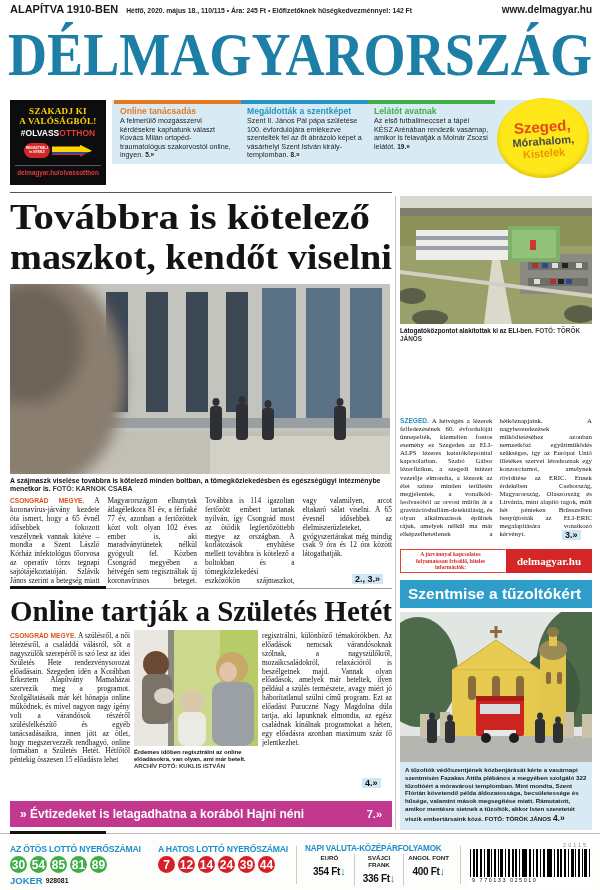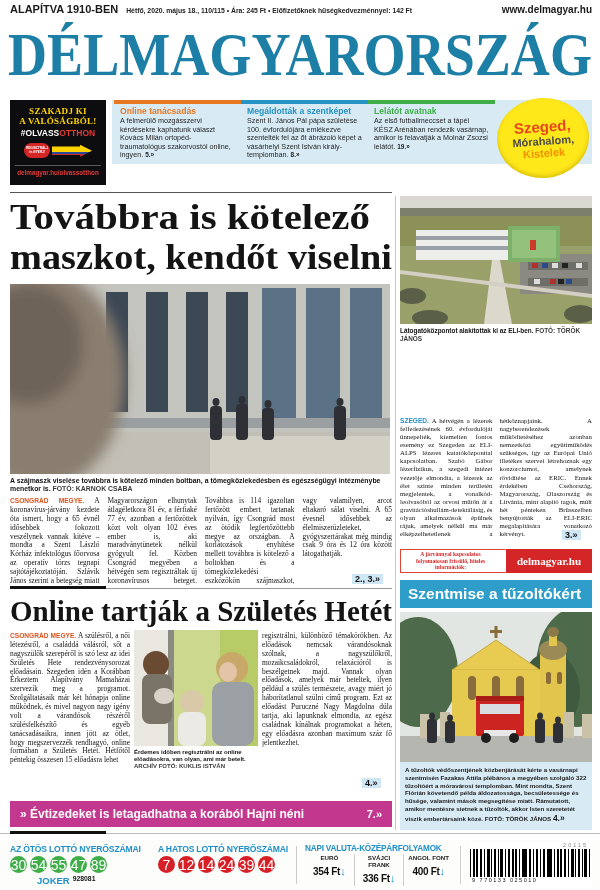--- a/index.html
+++ b/index.html
@@ -100,25 +100,25 @@
   .pr-birth { top:778px; left:362px; }
   
   .strip { position:absolute; top:801px; left:10px; width:382px; height:26px; background:#c2388f;
            color:#fff; display:flex; align-items:center; padding:0 10px; }
   .strip .txt { font-weight:900; font-size:12px; flex:1; }
   .strip .pg { font-weight:900; font-size:11px; }
   
   .bottom { position:absolute; top:840px; left:0; width:600px; height:50px; background:#fdfdfb; }
   .lotto-title { color:#1e8fc9; font-weight:900; font-size:8.6px; letter-spacing:-.2px; }
   .balls { display:flex; gap:3px; margin-top:2px; }
-  .ball { width:17px; height:17px; border-radius:50%; color:#fff; font-weight:400; font-size:14px;
+  .ball { width:17px; height:17px; border-radius:50%; color:#fff; font-weight:700; font-size:12px;
           display:flex; align-items:center; justify-content:center; }
   .ball.g { background:#3fae49; } .ball.r { background:#d61f26; }
   .lotto5 { position:absolute; left:10px; top:4px; }
-  .joker-row { margin-top:2px; display:flex; align-items:flex-start; gap:3px;margin-left:27px; }
+  .joker-row { margin-top:2px; display:flex; align-items:center; gap:3px; }
   .joker-label { color:#1e8fc9; font-weight:900; font-size:9.5px; }
   .joker-num { font-weight:bold; font-size:6.8px; color:#111; }
   .lotto6 { position:absolute; left:158px; top:4px; }
   .bv1 { position:absolute; left:296px; top:6px; width:1px; height:38px; background:#ccc; }
   .bv2 { position:absolute; left:460px; top:6px; width:1px; height:38px; background:#ccc; }
   .valuta { position:absolute; left:305px; top:4px; width:148px; }
   .valuta-title { color:#1e8fc9; font-weight:900; font-size:8.2px; letter-spacing:-.2px; }
   .valuta-row { display:flex; margin-top:1px; }
   .valuta-item { flex:1; text-align:center; padding:0 2px; }
   .valuta-item + .valuta-item { border-left:1px solid #ccc; }
@@ -406,22 +406,22 @@
 
   <div class="sep-2"></div>
   <div class="sep-2b"></div>
 
   <div class="bottom">
     <div class="lotto5">
       <div class="lotto-title">AZ ÖTÖS LOTTÓ NYERŐSZÁMAI</div>
       <div class="balls">
         <span class="ball g">30</span>
         <span class="ball g">54</span>
-        <span class="ball g">55</span>
-        <span class="ball g">47</span>
+        <span class="ball g">85</span>
+        <span class="ball g">81</span>
         <span class="ball g">89</span>
       </div>
       <div class="joker-row">
         <span class="joker-label">JOKER</span>
         <span class="joker-num">928081</span>
       </div>
     </div>
     <div class="lotto6">
       <div class="lotto-title">A HATOS LOTTÓ NYERŐSZÁMAI</div>
       <div class="balls">

